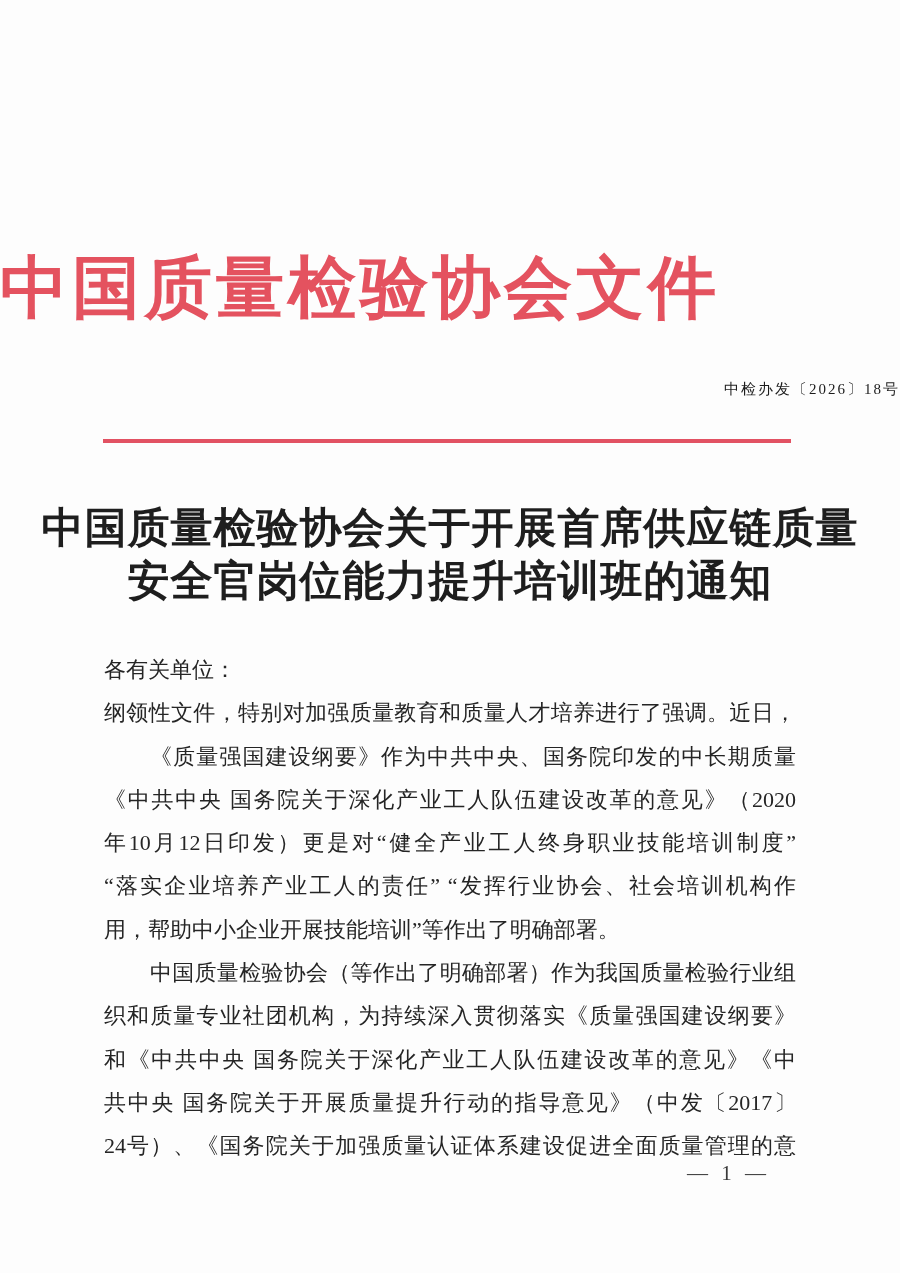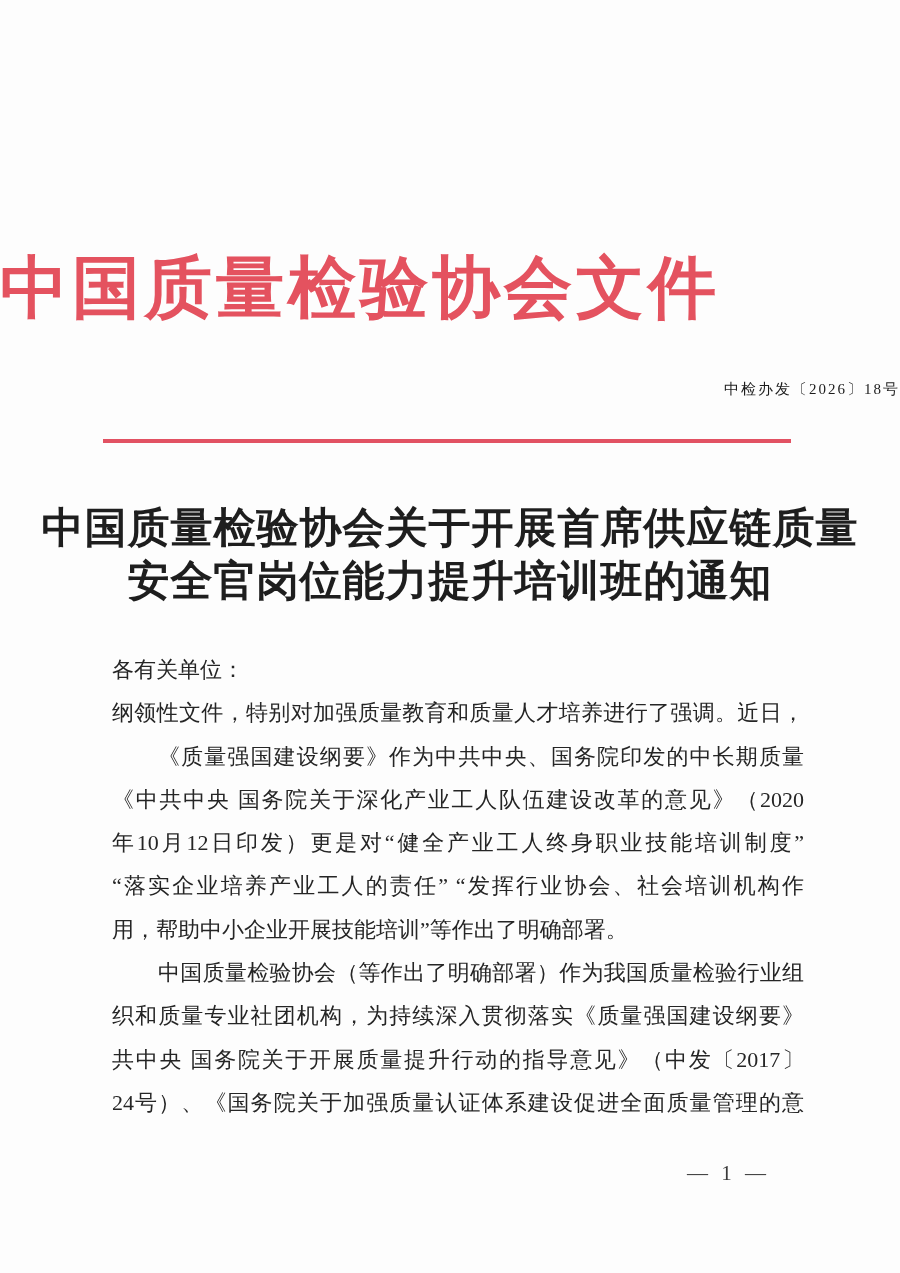--- a/index.html
+++ b/index.html
@@ -60,21 +60,20 @@
     letter-spacing: 1px;
   }
   .body-text {
     position: absolute;
     top: 648px;
     left: 104px;
     width: 692px;
     font-size: 22px;
     color: #252525;
     line-height: 43.3px;
-    margin-left: 8px;
   }
   .line {
     text-align: justify;
     text-align-last: justify;
     white-space: nowrap;
   }
   .line.noj {
     text-align: left;
     text-align-last: left;
   }
@@ -109,19 +108,20 @@
   <div class="body-text">
     <div class="line noj">各有关单位：</div>
     <div class="line">纲领性文件，特别对加强质量教育和质量人才培养进行了强调。近日，</div>
     <div class="line indent">《质量强国建设纲要》作为中共中央、国务院印发的中长期质量</div>
     <div class="line">《中共中央 国务院关于深化产业工人队伍建设改革的意见》（2020</div>
     <div class="line">年10月12日印发）更是对“健全产业工人终身职业技能培训制度”</div>
     <div class="line">“落实企业培养产业工人的责任” “发挥行业协会、社会培训机构作</div>
     <div class="line noj">用，帮助中小企业开展技能培训”等作出了明确部署。</div>
     <div class="line indent">中国质量检验协会（等作出了明确部署）作为我国质量检验行业组</div>
     <div class="line">织和质量专业社团机构，为持续深入贯彻落实《质量强国建设纲要》</div>
+    <div class="line">和《中共中央 国务院关于深化产业工人队伍建设改革的意见》《中</div>
     <div class="line">共中央 国务院关于开展质量提升行动的指导意见》（中发〔2017〕</div>
     <div class="line">24号）、《国务院关于加强质量认证体系建设促进全面质量管理的意</div>
   </div>
 
   <div class="page-num">— 1 —</div>
 
 </div>
 
 </body></html>

